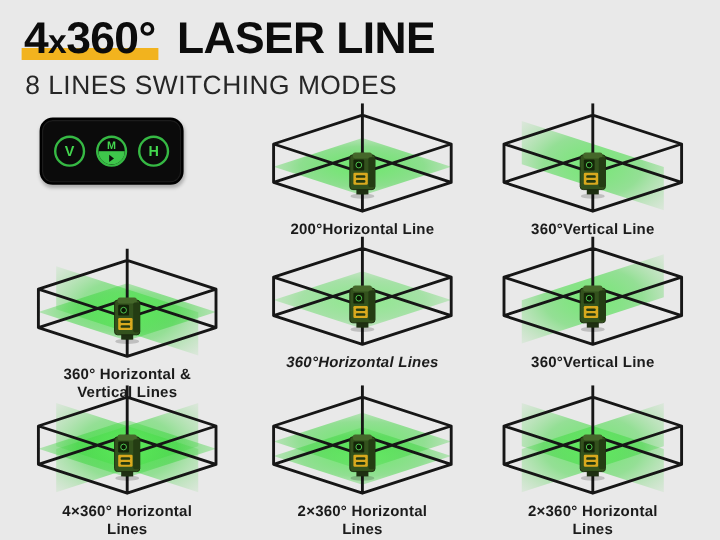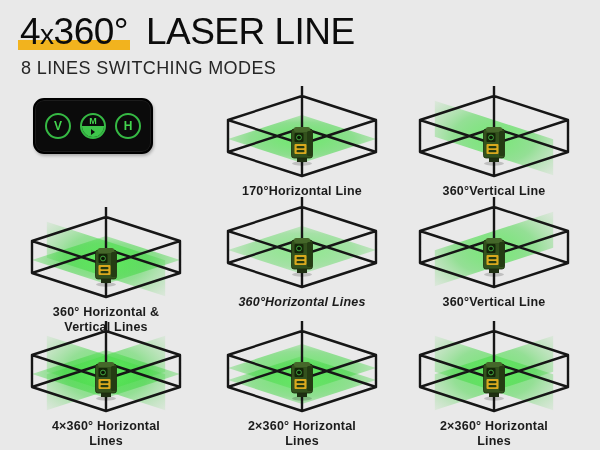--- a/index.html
+++ b/index.html
@@ -3,33 +3,33 @@
 <meta charset="utf-8">
 <style>
   html,body{margin:0;padding:0;}
   #frame{
     position:relative;width:600px;height:450px;overflow:hidden;
     background:#e9e9e9;font-family:"Liberation Sans",sans-serif;
   }
   
   .title{
     position:absolute;left:20px;top:12px;z-index:2;
-    font-weight:400;font-size:37px;letter-spacing:-0.5px;color:#0c0c0c;
+    font-weight:700;font-size:37px;letter-spacing:-0.5px;color:#0c0c0c;
     white-space:nowrap;line-height:1.1;
   }
   .hl{position:relative;display:inline-block;}
   .hl .bar{
     position:absolute;left:-2px;right:-2px;bottom:3px;height:10px;z-index:0;
   }
   .hl .tpart{position:relative;z-index:1;}
   .tx{font-size:28px;}
   .trest{margin-left:8px;}
   .subtitle{
     position:absolute;left:21px;top:58px;z-index:2;
-    font-size:18px;color:#262626;letter-spacing:0.4px;font-weight:400;
+    font-size:22px;color:#262626;letter-spacing:0.4px;font-weight:400;
   }
   
   .panel{
     position:absolute;left:33px;top:98px;width:120px;height:56px;
     background:#0b0b0b;border:2px solid #000;border-radius:11px;
     box-shadow:inset 0 0 0 1px #1c1c1c, 1px 2px 3px rgba(0,0,0,.25);
     display:flex;align-items:center;justify-content:center;gap:9px;
     box-sizing:border-box;
   }
   .pbtn{
@@ -111,21 +111,21 @@
   <rect x="79.5" y="43" width="21" height="29" rx="2.5" fill="#33521d" stroke="#1b2c0e" stroke-width="0.8"></rect>
   <rect x="82" y="41" width="16" height="5" rx="2" fill="#45672a"></rect>
   <rect x="82.5" y="47" width="9" height="9" rx="1" fill="#142508"></rect>
   <circle cx="87" cy="51.5" r="2.4" fill="#0b1504" stroke="#59e05a" stroke-width="0.7"></circle>
   <rect x="82.5" y="58" width="12" height="10" rx="1" fill="#d9a91e"></rect>
   <rect x="84.5" y="60" width="8" height="2.2" rx="1" fill="#243a10"></rect>
   <rect x="84.5" y="64" width="8" height="2.2" rx="1" fill="#243a10"></rect>
   <rect x="95" y="45" width="5.5" height="25" rx="1.5" fill="#243c13"></rect>
   </svg>
       </div>
-    <div class="dlabel">170°Horizontal Line</div>
+    <div class="dlabel">200°Horizontal Line</div>
   </div>
   <div class="cell c2">
     <div class="boxart">
   <svg viewBox="0 0 180 94" xmlns="http://www.w3.org/2000/svg">
     <defs>
       <radialGradient id="g1" cx="50%" cy="50%" r="70%">
         <stop offset="0%" stop-color="#5eeb5c" stop-opacity="0.95"></stop>
         <stop offset="50%" stop-color="#43d645" stop-opacity="0.60"></stop>
         <stop offset="100%" stop-color="#7cd978" stop-opacity="0.15"></stop>
       </radialGradient>

